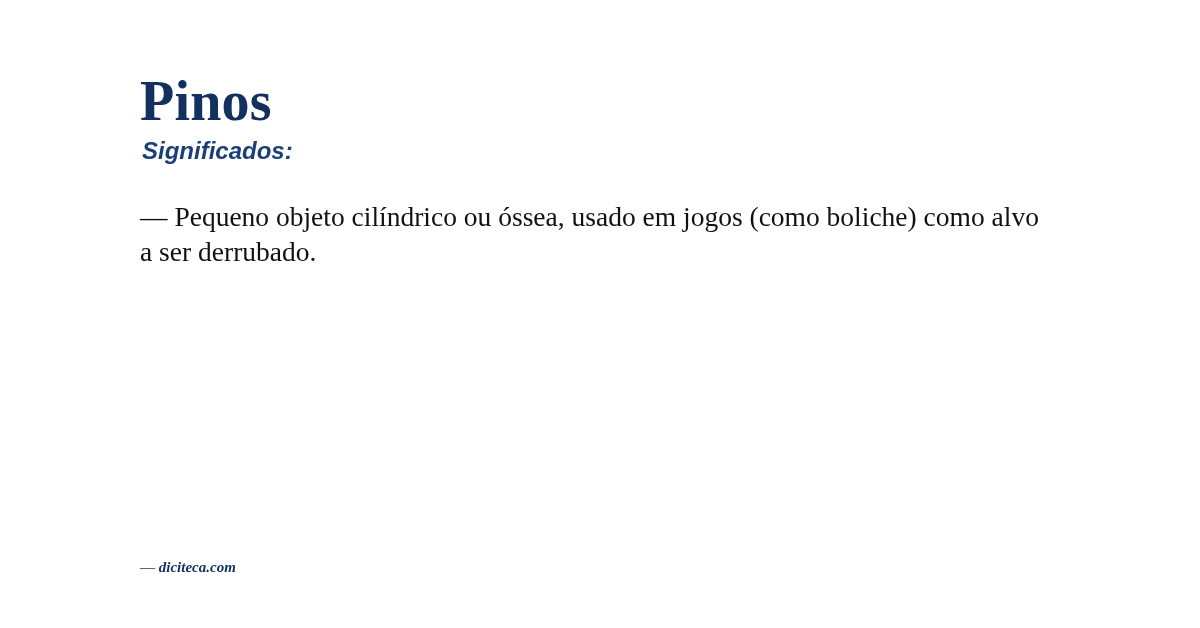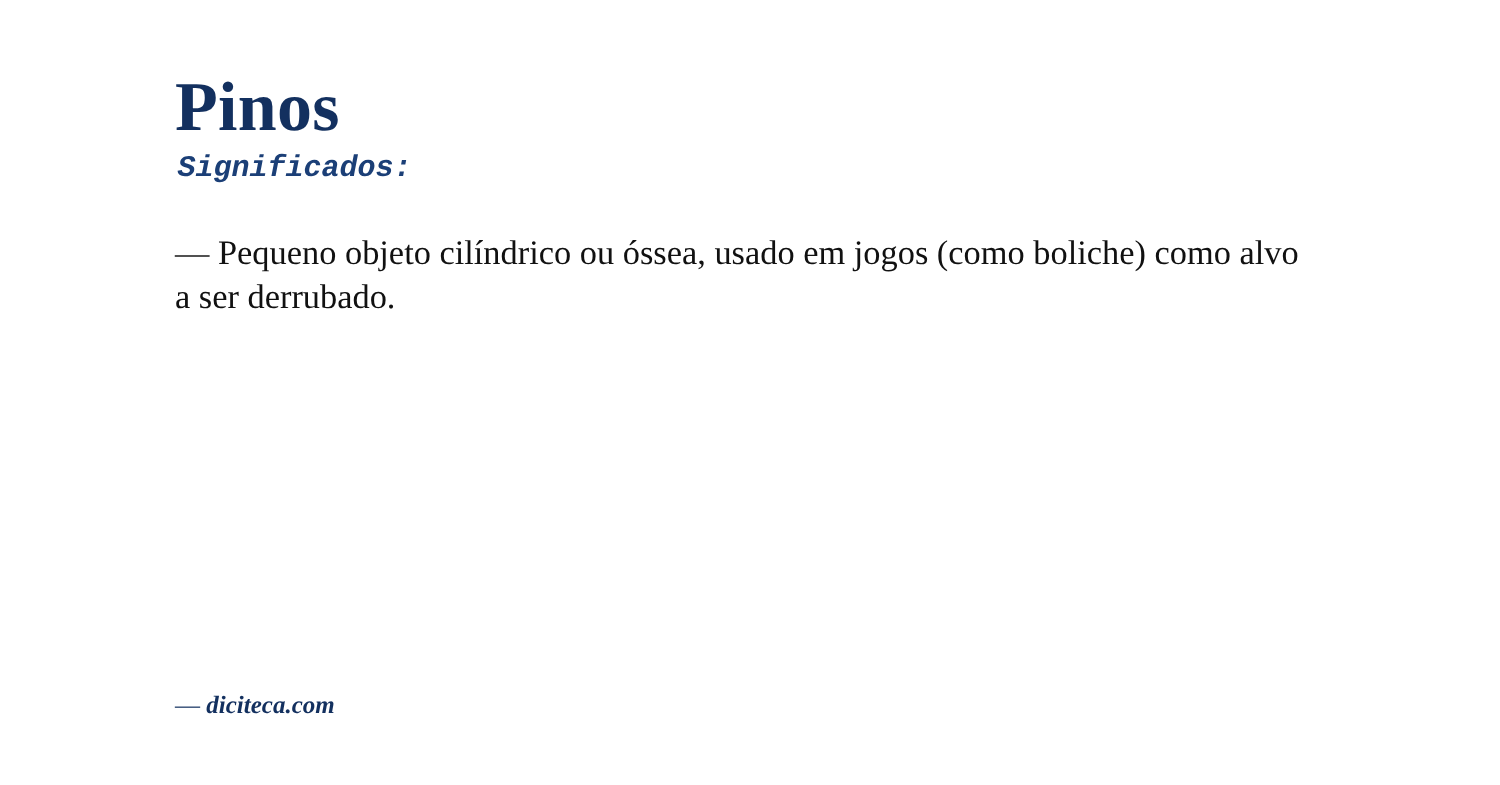--- a/index.html
+++ b/index.html
@@ -10,35 +10,35 @@
     width: 1200px;
     height: 628px;
     background: #ffffff;
     font-family: "Liberation Serif", serif;
     overflow: hidden;
   }
   .card {
     box-sizing: border-box;
     width: 1200px;
     height: 628px;
-    padding: 56px 140px 0 140px;
+    padding: 71px 140px 0 140px;
     background: #ffffff;
     position: relative;
   }
   .headword {
     font-family: "Liberation Serif", serif;
     font-weight: bold;
     font-size: 56px;
     line-height: 1.08;
     color: #13305f;
     letter-spacing: 0.2px;
     margin: 0;
   }
   .subtitle {
-    font-family: Liberation Mono, monospace;
+    font-family: Liberation Sans, sans-serif;
     font-style: italic;
     font-weight: bold;
     font-size: 24px;
     line-height: 1.2;
     color: #1b3f77;
     margin: 6px 0 0 2px;
   }
   .senses {
     margin-top: 34px;
   }
@@ -53,21 +53,21 @@
   .sense .dash {
     color: #111111;
   }
   .source {
     position: absolute;
     left: 140px;
     bottom: 52px;
     font-family: "Liberation Serif", serif;
     font-style: italic;
     font-weight: bold;
-    font-size: 20px;
+    font-size: 15px;
     color: #13305f;
   }
   .source .dash {
     font-style: normal;
     font-weight: normal;
   }
 </style>
 </head>
 <body>
 

